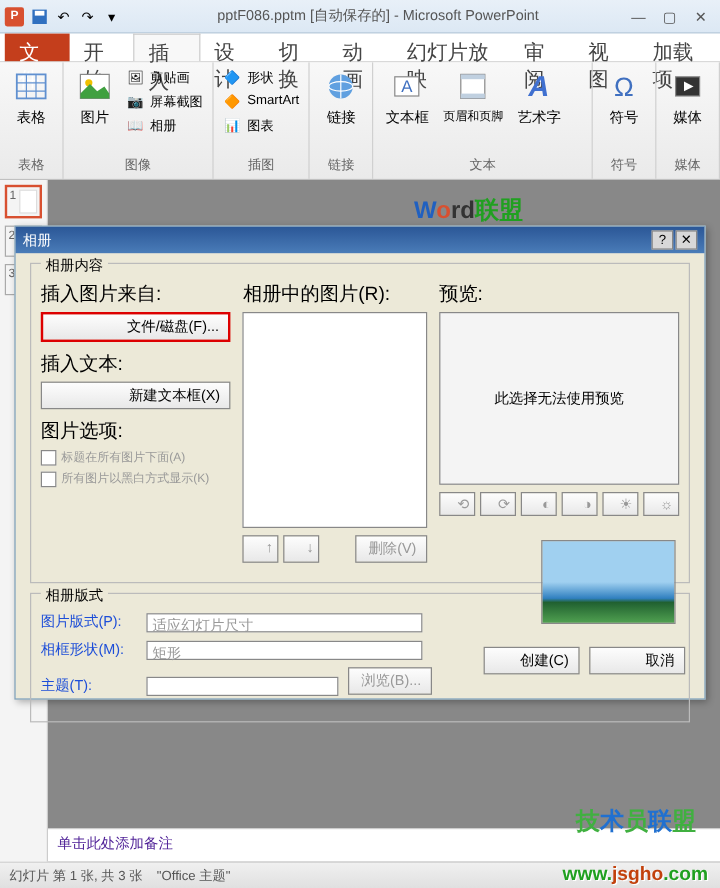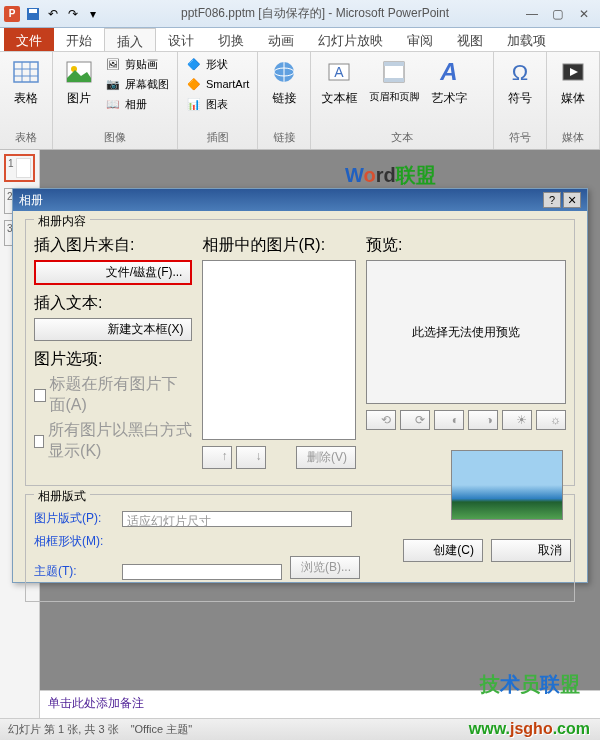--- a/index.html
+++ b/index.html
@@ -5,21 +5,21 @@
 * { margin: 0; padding: 0; box-sizing: border-box; font-family: "Microsoft YaHei", SimSun, sans-serif; }
 body { width: 600px; height: 740px; background: #fff; overflow: hidden; position: relative; font-size: 12px; }
 .titlebar { height: 28px; background: linear-gradient(#e8f0f8, #dce8f4); display: flex; align-items: center; padding: 0 4px; border-bottom: 1px solid #a0b8d0; }
 .ppt-icon { width: 16px; height: 16px; background: #d85030; border-radius: 2px; color: #fff; font-size: 10px; font-weight: bold; text-align: center; line-height: 16px; margin-right: 4px; }
 .qat { display: flex; gap: 2px; margin-right: 8px; }
 .qat-btn { width: 18px; height: 18px; display: flex; align-items: center; justify-content: center; cursor: pointer; }
 .title-text { flex: 1; text-align: center; color: #555; font-size: 12px; }
 .win-controls { display: flex; gap: 2px; }
 .win-btn { width: 24px; height: 18px; display: flex; align-items: center; justify-content: center; cursor: pointer; color: #555; }
 .menubar { height: 24px; background: #fff; display: flex; padding-left: 4px; border-bottom: 1px solid #d0d0d0; }
-.menu-tab { padding: 4px 12px; font-size: 13px; cursor: pointer; color: #444; }
+.menu-tab { padding: 4px 12px; font-size: 17px; cursor: pointer; color: #444; }
 .menu-tab.file { background: #c43e1c; color: #fff; }
 .menu-tab.active { background: #f8f8f8; border: 1px solid #ccc; border-bottom: none; }
 .ribbon { height: 98px; background: linear-gradient(#f8f8f8, #eaeaea); display: flex; border-bottom: 1px solid #c0c0c0; }
 .ribbon-group { border-right: 1px solid #d0d0d0; display: flex; flex-direction: column; padding: 2px 4px; }
 .ribbon-group-label { text-align: center; font-size: 11px; color: #666; margin-top: auto; padding-bottom: 2px; }
 .ribbon-big-btn { display: flex; flex-direction: column; align-items: center; padding: 2px 6px; cursor: pointer; min-width: 40px; }
 .ribbon-big-btn .icon { width: 32px; height: 32px; margin-bottom: 2px; }
 .ribbon-small-btn { display: flex; align-items: center; padding: 2px 4px; cursor: pointer; font-size: 11px; gap: 4px; }
 .ribbon-small-btn .icon { width: 16px; height: 16px; }
 .ribbon-content { display: flex; flex: 1; }
@@ -43,21 +43,21 @@
 .fieldset-content { margin-top: -10px; }
 .dialog-section { display: flex; gap: 10px; }
 .col1 { width: 160px; }
 .col2 { width: 155px; }
 .col3 { flex: 1; }
 .dlg-label { font-size: 16px; margin-bottom: 4px; display: block; }
 .dlg-btn { background: linear-gradient(#fdfdfd, #e8e8e8); border: 1px solid #888; padding: 2px 8px; font-size: 12px; cursor: pointer; min-width: 100px; text-align: right; margin-bottom: 8px; }
 .dlg-btn.highlight { border: 2px solid #d00; }
 .dlg-btn.disabled { color: #999; }
 .dlg-btn.small { min-width: 30px; padding: 2px 4px; }
-.checkbox-row { display: flex; align-items: center; gap: 4px; font-size: 16px; color: #999; margin-bottom: 4px; }
+.checkbox-row { display: flex; align-items: center; gap: 4px; font-size: 10px; color: #999; margin-bottom: 4px; }
 .checkbox { width: 13px; height: 13px; border: 1px solid #888; background: #fff; }
 .listbox { width: 100%; height: 180px; border: 1px solid #888; background: #fff; }
 .preview-box { width: 100%; height: 144px; border: 1px solid #888; background: #f4f4f4; display: flex; align-items: center; justify-content: center; text-align: center; font-size: 12px; color: #000000; }
 .btn-row { display: flex; gap: 4px; margin-top: 6px; }
 .layout-row { display: flex; align-items: center; gap: 8px; margin-bottom: 6px; }
 .layout-label { width: 80px; font-size: 12px; color: #1d4ed8; }
 .layout-select { flex: 1; max-width: 230px; border: 1px solid #888; background: #fff; padding: 1px 4px; font-size: 12px; color: #999; height: 16px; }
 .layout-preview { position: absolute; right: 24px; bottom: 62px; width: 112px; height: 70px; border: 1px solid #888; background: linear-gradient(#a0d0f0 50%, #3080c0 70%, #206030 75%, #50a050); }
 .dialog-footer { position: absolute; bottom: 12px; right: 16px; display: flex; gap: 8px; }
 .watermark { position: absolute; }
@@ -326,20 +326,21 @@
     </div>
     <div class="fieldset">
       <span class="fieldset-label">相册版式</span>
       <div class="fieldset-content">
         <div class="layout-row">
           <span class="layout-label">图片版式(P):</span>
           <div class="layout-select">适应幻灯片尺寸</div>
         </div>
         <div class="layout-row">
           <span class="layout-label">相框形状(M):</span>
+          <div class="layout-select">矩形</div>
         </div>
         <div class="layout-row">
           <span class="layout-label">主题(T):</span>
           <div class="layout-select" style="max-width:160px"></div>
           <div class="dlg-btn disabled" style="min-width:70px">浏览(B)...</div>
         </div>
       </div>
     </div>
     <div class="layout-preview"></div>
   </div>

